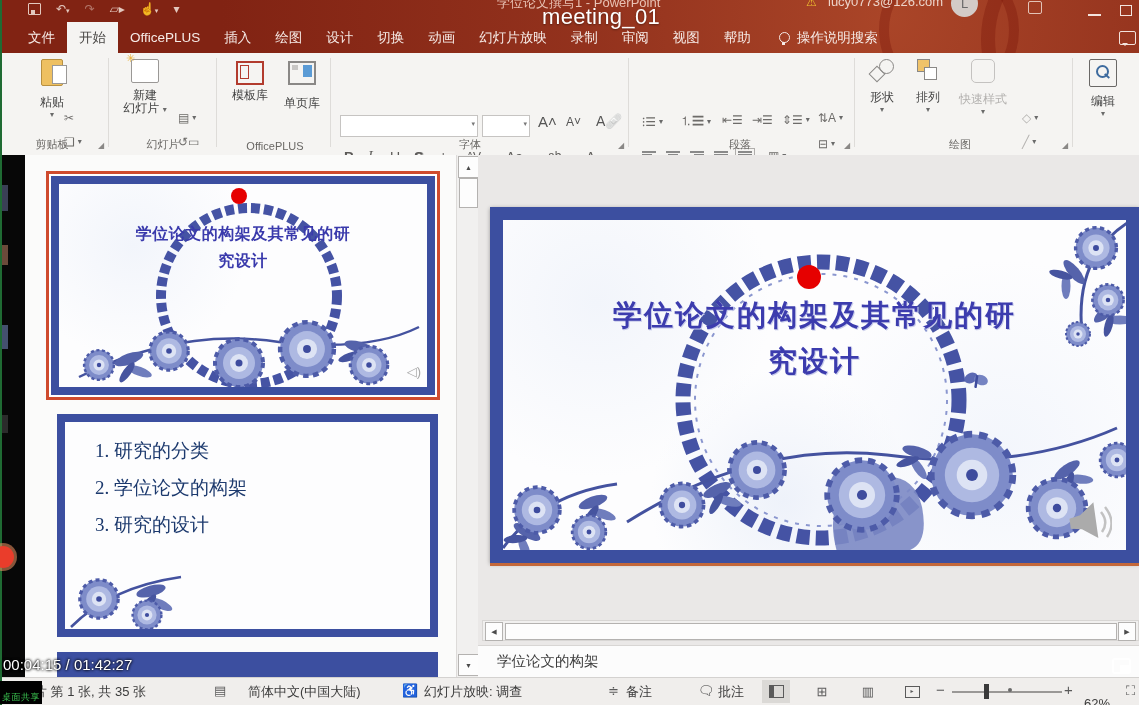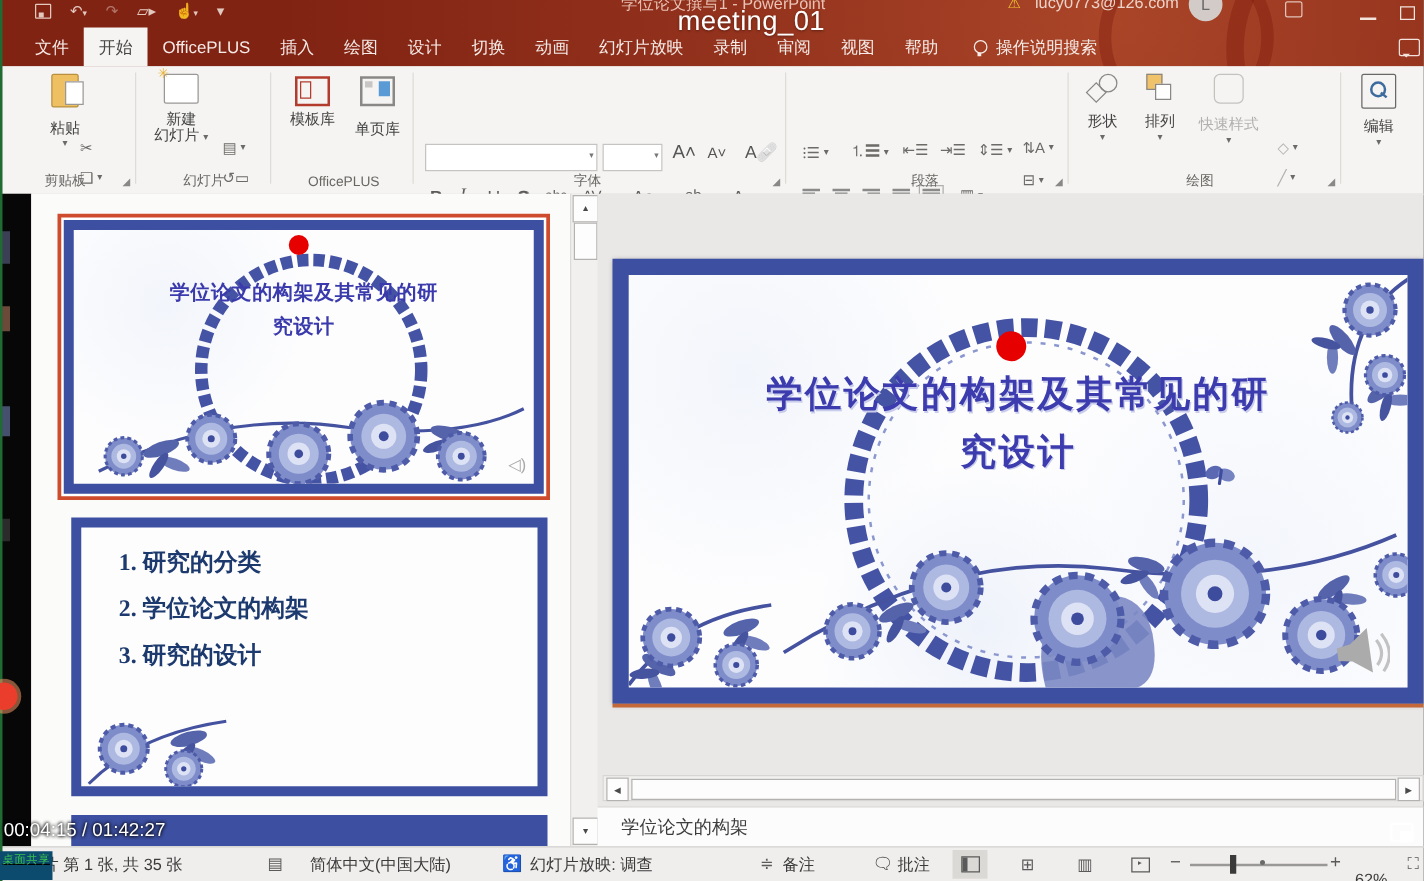--- a/index.html
+++ b/index.html
@@ -81,41 +81,41 @@
   .reddot{position:absolute;border-radius:50%;background:#e60000;}
   .orangeline{position:absolute;left:490px;top:563px;width:649px;height:3px;background:#c4683a;}
   .hscroll{position:absolute;left:482px;top:620px;width:657px;height:21px;background:#f1f0ef;border:1px solid #d8d6d4;box-sizing:border-box;}
   .notes{position:absolute;left:478px;top:645px;width:661px;height:32px;background:#fcfcfc;border-top:1px solid #d8d6d4;}
   .notes-text{position:absolute;left:19px;top:6px;font-size:14.5px;color:#3c3c3c;}
   
   .thumb1{position:absolute;left:46px;top:171px;width:394px;height:229px;border:3px solid #cf4b2e;background:#fff;box-sizing:border-box;}
   .t1-design{position:absolute;inset:2px;border:8px solid #3c4fa0;
      background:radial-gradient(circle at 20% 30%,#f2f5fb 0,rgba(255,255,255,0) 35%),#fdfdfe;overflow:hidden;}
   .thumb2{position:absolute;left:57px;top:414px;width:381px;height:223px;border:8px solid #3c4fa0;background:#fdfdfe;box-sizing:border-box;overflow:hidden;}
-  .t2-item{font-family:"Liberation Serif","DejaVu Serif",serif;font-weight:bold;font-size:19px;color:#1d3a6e;line-height:37px;white-space:nowrap;}
+  .t2-item{font-family:"Liberation Serif","DejaVu Serif",serif;font-weight:normal;font-size:19px;color:#1d3a6e;line-height:37px;white-space:nowrap;}
   .thumb3{position:absolute;left:57px;top:652px;width:381px;height:25px;background:#3c4fa0;}
   .tnum{position:absolute;font-size:15px;color:#3c3c3c;}
   .tstar{position:absolute;font-size:10px;color:#555;}
   .tt{font-family:"Liberation Serif","DejaVu Serif",serif;font-weight:bold;color:#3a3aac;letter-spacing:.5px;
       position:absolute;left:0;right:0;text-align:center;}
   
   .statusbar{position:absolute;left:0;top:677px;width:1139px;height:28px;background:#f0eeec;border-top:1px solid #d4d2d0;
              font-size:13px;color:#3b3b3b;}
   .sb{position:absolute;top:5px;white-space:nowrap;}
   .viewbtn{position:absolute;top:2px;width:28px;height:23px;display:flex;align-items:center;justify-content:center;color:#5a5a5a;}
   .viewbtn.sel{background:#dbd9d6;}
   .vnorm{width:13px;height:11px;border:1px solid #5a5a5a;background:linear-gradient(#5a5a5a,#5a5a5a) 0 0/4px 11px no-repeat;}
   .vshow{width:13px;height:10px;border:1px solid #5a5a5a;font-size:6px;line-height:9px;text-align:center;color:#5a5a5a;}
   .ztrack{position:absolute;top:13px;height:2px;background:#9a9896;}
   .zthumb{position:absolute;top:6px;width:5px;height:15px;background:#3a3a3a;}
   .ztick{position:absolute;top:10px;width:4px;height:4px;border-radius:50%;background:#6a6a6a;}
   
   .timestamp{position:absolute;left:3px;top:656px;color:#fff;font-size:15px;text-shadow:0 0 3px #000,0 0 3px #000;z-index:70;}
-  .sharebox{position:absolute;left:0;top:681px;width:42px;height:23px;background:#0c4a6e;z-index:75;
-            display:flex;align-items:flex-start;justify-content:center;text-decoration:underline;}
+  .sharebox{position:absolute;left:0;top:681px;width:42px;height:23px;background:#000000;z-index:75;
+            display:flex;align-items:flex-end;justify-content:center;text-decoration:underline;}
   .sharebox span{color:#3ac250;font-size:9px;letter-spacing:.5px;}
   .reddot-overlay{position:absolute;left:-8px;top:546px;width:22px;height:22px;border-radius:50%;background:#ea3d2b;
                   box-shadow:0 0 0 3px rgba(240,150,100,.55);z-index:70;}
   .popout{position:absolute;left:1112px;top:658px;width:19px;height:16px;z-index:70;}
   .frag{position:absolute;z-index:5;}
 </style>
 </head>
 <body>
 
 <div class="screen">

